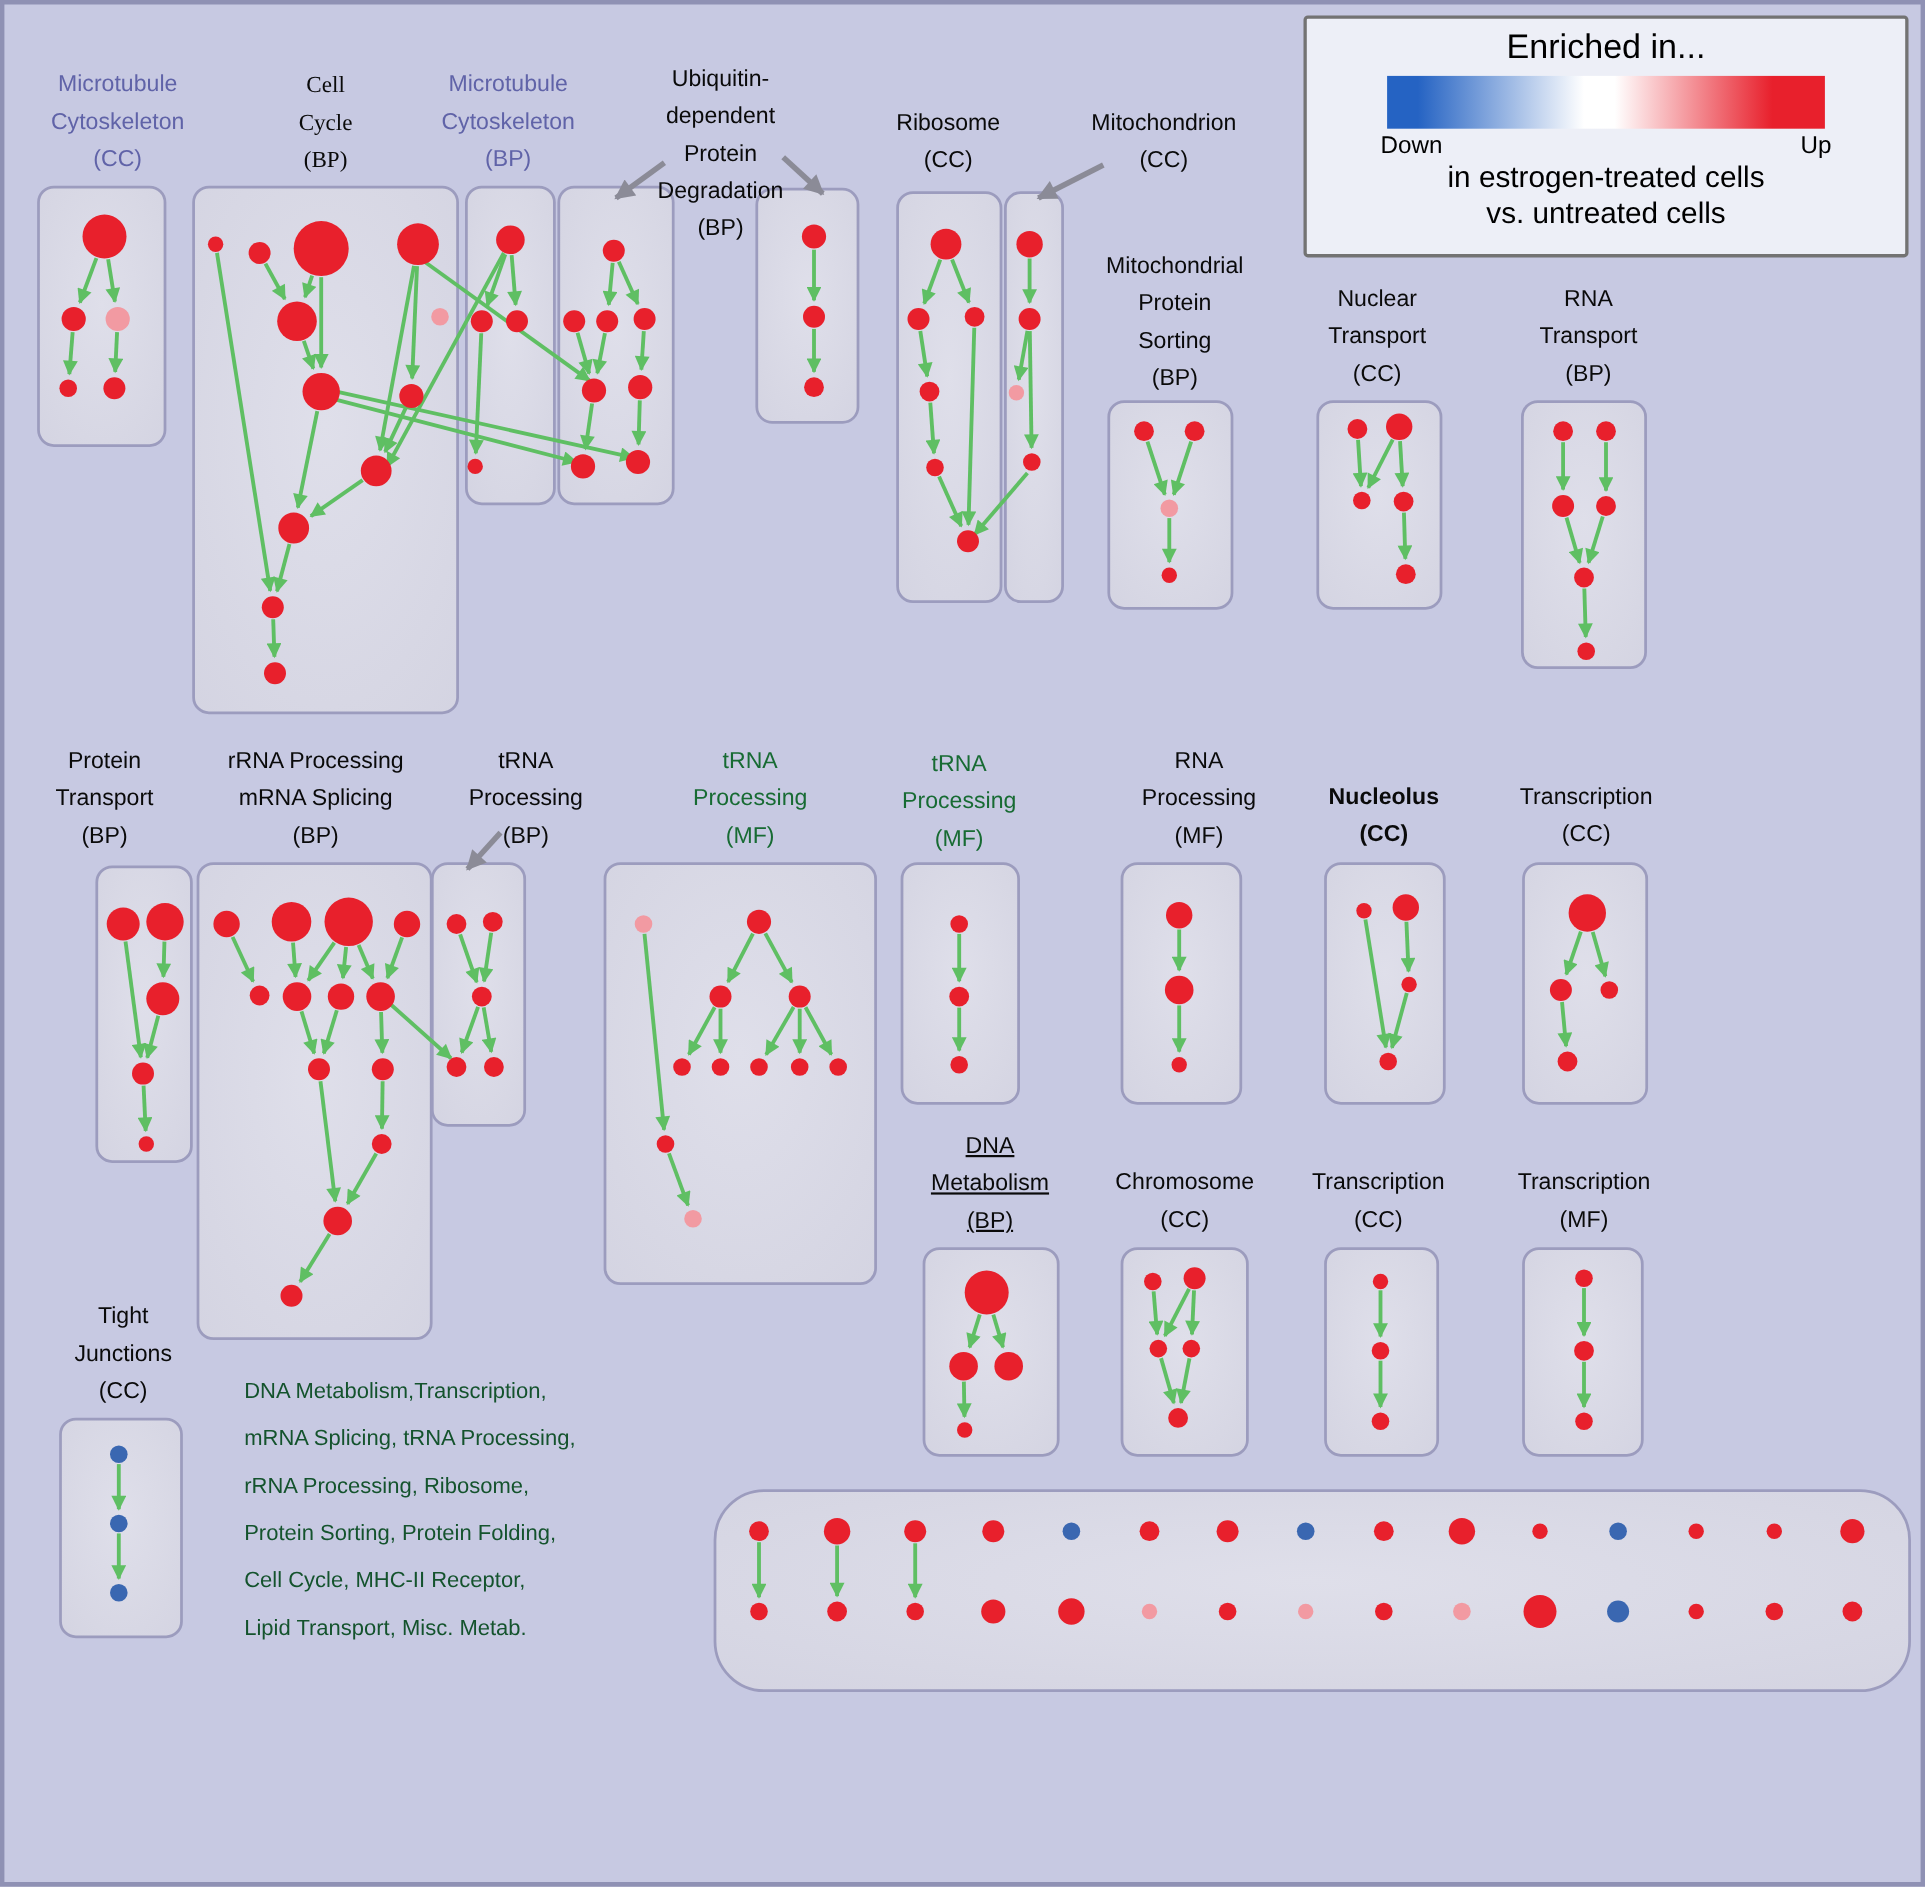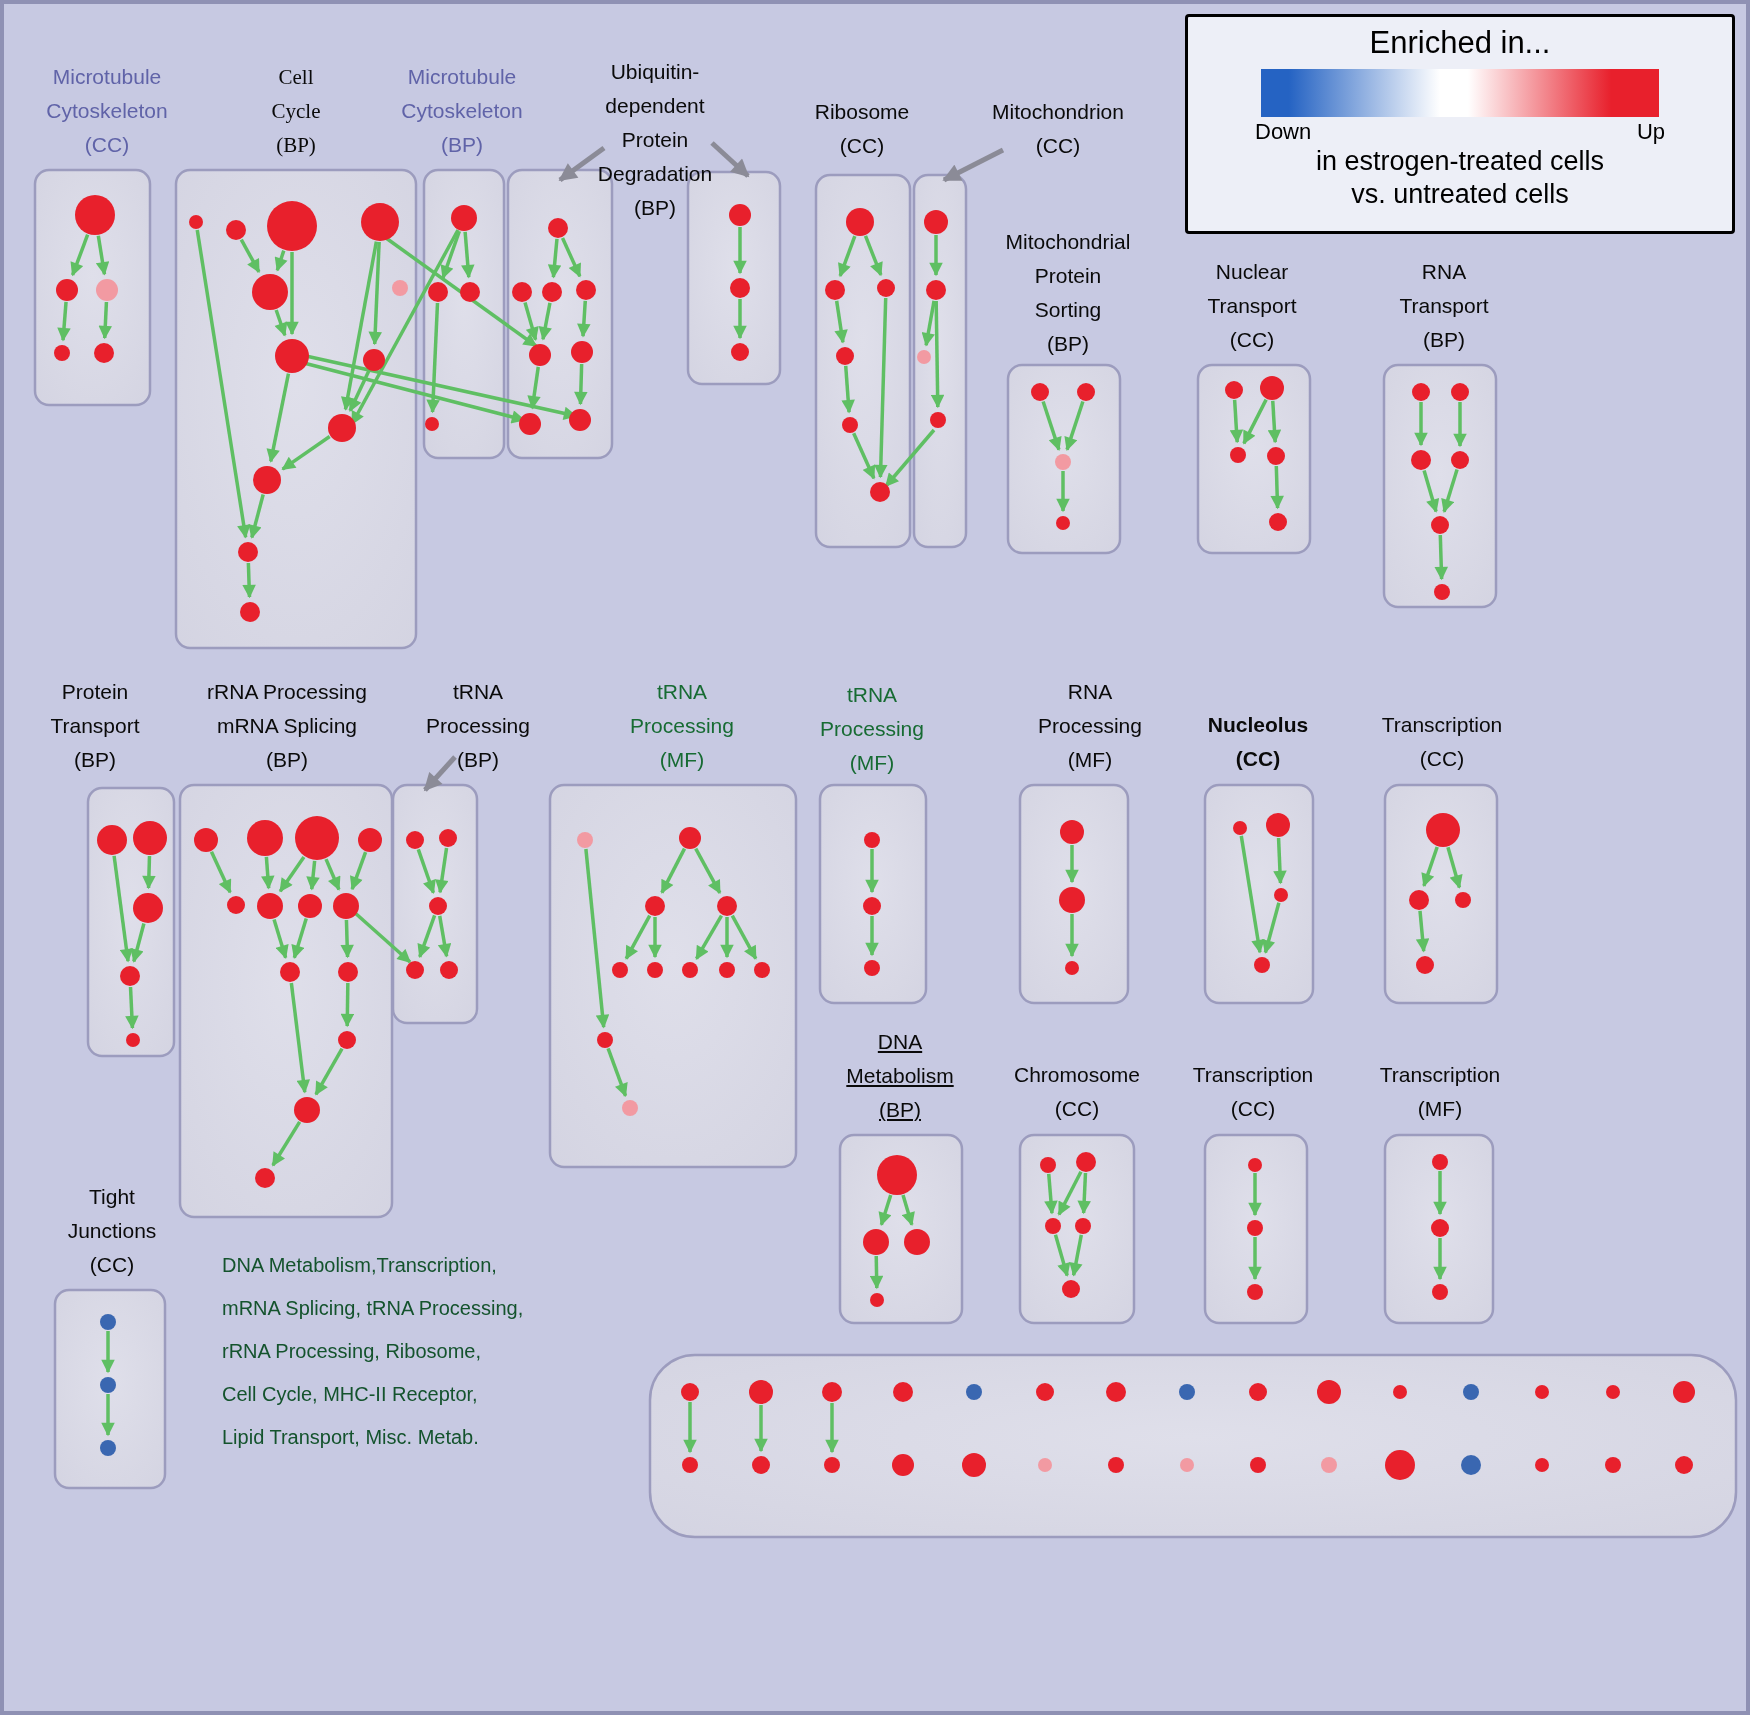--- a/index.html
+++ b/index.html
@@ -13,21 +13,21 @@
   }
   svg.fig { position:absolute; left:0; top:0; }
   .labels { position:absolute; left:0; top:0; width:100%; height:100%; pointer-events:none; }
   .glabel { position:absolute; transform:translateX(-50%); text-align:center;
             font-size:21px; line-height:34px; color:#0a0a0a; white-space:nowrap; }
   .glabel.blue  { color:#6063a8; }
   .glabel.green { color:#176b33; }
 
   .legend {
     position:absolute; left:1185px; top:14px; width:550px; height:220px;
-    background:#edeff7; border:3px solid #000000; border-radius:4px;
+    background:#edeff7; border:3px solid #737373; border-radius:4px;
     text-align:center; padding-top:8px; color:#000;
   }
   .legend-title { font-size:31px; }
   .legend-gradient { width:398px; height:48px; margin:8px auto 0; }
   .legend-row { display:flex; justify-content:space-between; width:410px; margin:2px auto 0; font-size:22px; }
   .legend-sub { font-size:27px; line-height:33px; }
 
   .bottom-text { position:absolute; left:222px; top:1244px; font-size:20px; line-height:43px; color:#14532d; }
 </style>
 </head>
@@ -460,17 +460,18 @@
       <span>Up</span>
     </div>
     <div class="legend-sub">in estrogen-treated cells</div>
     <div class="legend-sub">vs. untreated cells</div>
   </div>
 
   <div class="bottom-text">
     <div>DNA Metabolism,Transcription,</div>
     <div>mRNA Splicing, tRNA Processing,</div>
     <div>rRNA Processing, Ribosome,</div>
+    <div>Protein Sorting, Protein Folding,</div>
     <div>Cell Cycle, MHC-II Receptor,</div>
     <div>Lipid Transport, Misc. Metab.</div>
   </div>
 
 </div>
 
 </body></html>

